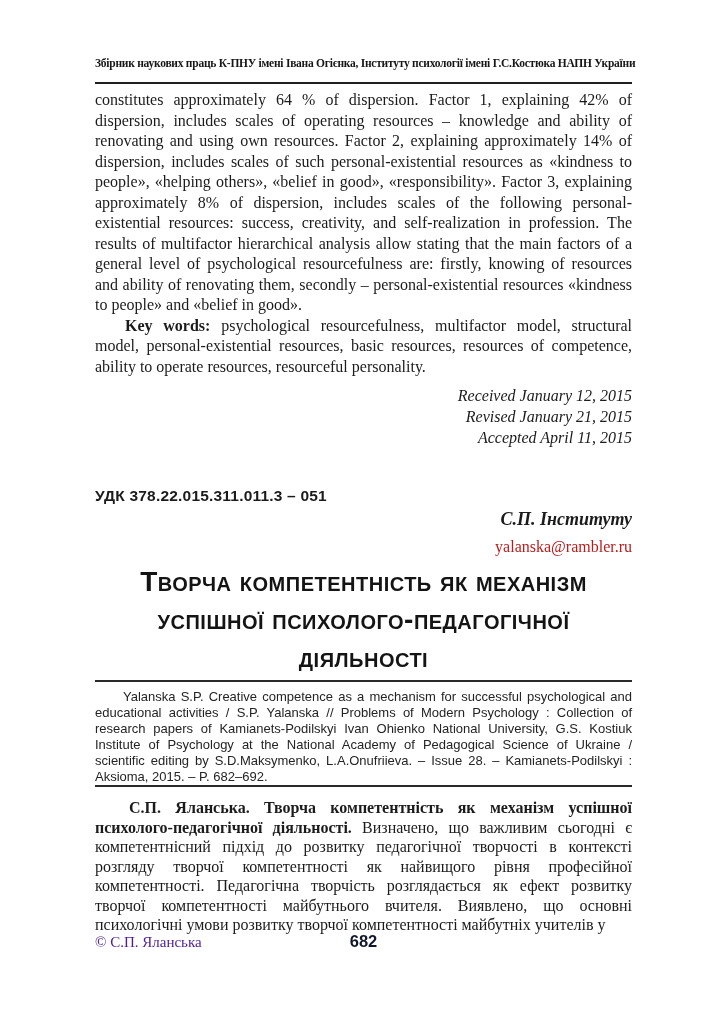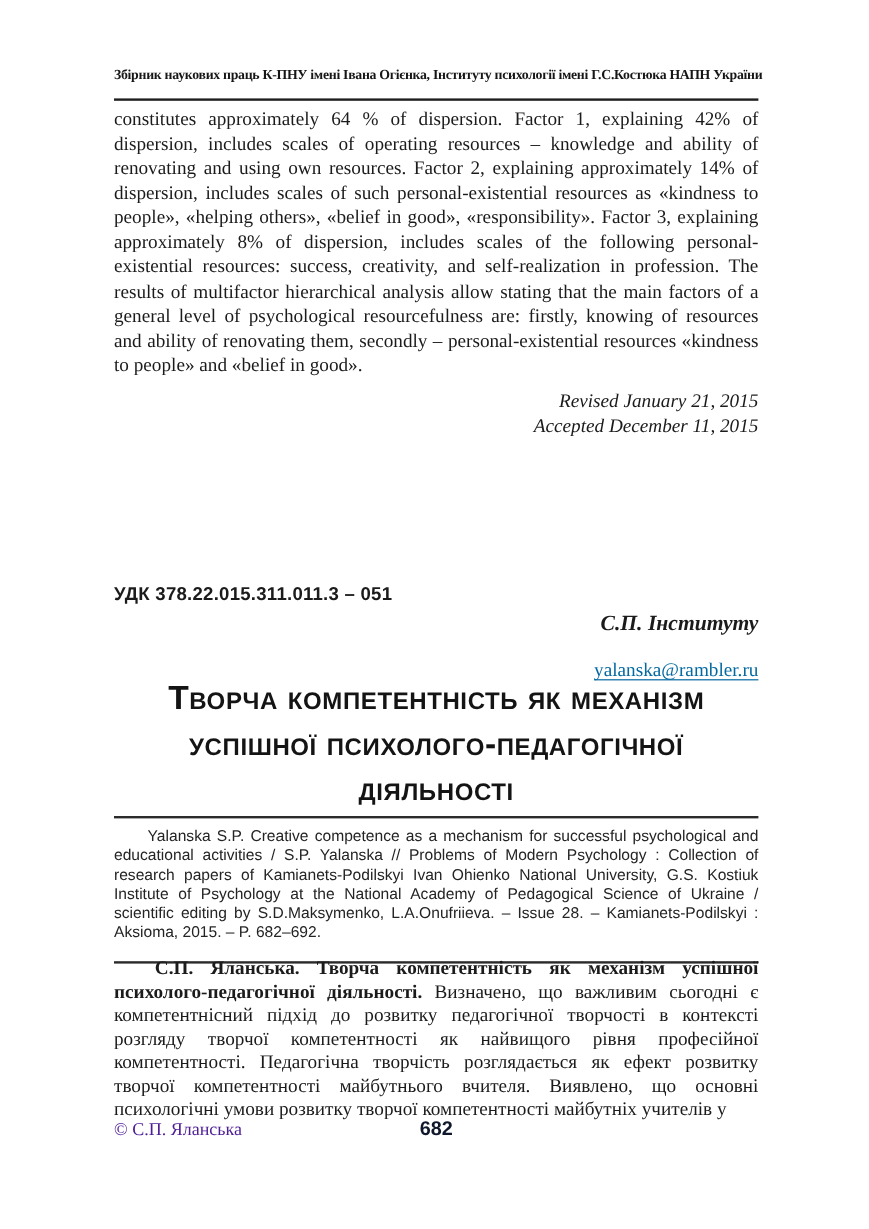--- a/index.html
+++ b/index.html
@@ -69,44 +69,43 @@
     text-align: right;
   }
   .author-name {
     font-weight: bold;
     font-style: italic;
     font-size: 18px;
     line-height: 22px;
   }
   .author-email {
     display: inline-block;
-    margin-top: 20px;
+    margin-top: 8px;
     font-size: 16px;
-    text-decoration: underline;
     text-underline-offset: 3px;
-    color: #0369a1;
+    color: #b91c1c;
   }
   
   .article-title {
     top: 563px;
     text-align: center;
     font-family: "Liberation Sans", sans-serif;
     font-weight: 700;
     font-variant: small-caps;
     font-size: 28px;
     line-height: 38px;
     letter-spacing: 0.5px;
     color: #141414;
   }
   
   .citation {
     top: 680px;
     border-top: 2px solid #2b2b2b;
     border-bottom: 2px solid #2b2b2b;
-    padding: 7px 0 16px 0;
+    padding: 7px 0 0 0;
     font-family: "Liberation Sans", sans-serif;
     font-size: 13px;
     line-height: 16px;
     text-align: justify;
     text-indent: 28px;
     color: #242424;
   }
   
   .abstract {
     top: 798px;
@@ -144,23 +143,25 @@
 <body>
 
 <div class="page">
 
   <div class="cx journal-header">Збірник наукових праць К-ПНУ імені Івана Огієнка, Інституту психології імені Г.С.Костюка НАПН України</div>
 
   <div class="cx header-rule"></div>
 
   <div class="cx summary">
     <p class="para1">constitutes approximately 64 % of dispersion. Factor 1, explaining 42% of dispersion, includes scales of operating resources – knowledge and ability of renovating and using own resources. Factor 2, explaining approximately 14% of dispersion, includes scales of such personal-existential resources as «kindness to people», «helping others», «belief in good», «responsibility». Factor 3, explaining approximately 8% of dispersion, includes scales of the following personal-existential resources: success, creativity, and self-realization in profession. The results of multifactor hierarchical analysis allow stating that the main factors of a general level of psychological resourcefulness are: firstly, knowing of resources and ability of renovating them, secondly – personal-existential resources «kindness to people» and «belief in good».</p>
+    <p class="keywords"><b>Key words:</b><span> psychological resourcefulness, multifactor model, structural model, personal-existential resources, basic resources, resources of competence, ability to operate resources, resourceful personality.</span></p>
     <div class="dates">
+      <div>Received January 12, 2015</div>
       <div>Revised January 21, 2015</div>
-      <div>Accepted December 11, 2015</div>
+      <div>Accepted April 11, 2015</div>
     </div>
   </div>
 
   <div class="cx udc">УДК 378.22.015.311.011.3 – 051</div>
 
   <div class="cx author-block">
     <div class="author-name">С.П. Інституту</div>
     <span class="author-email">yalanska@rambler.ru</span>
   </div>
 

